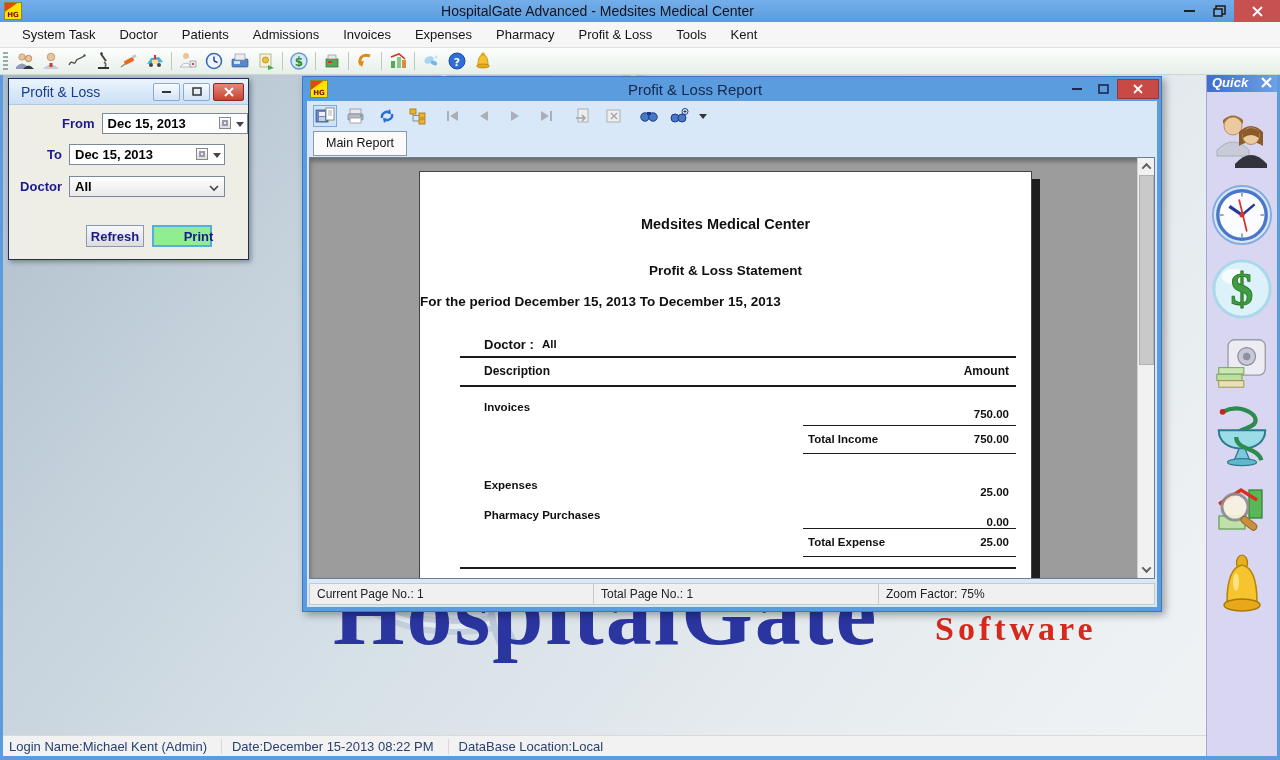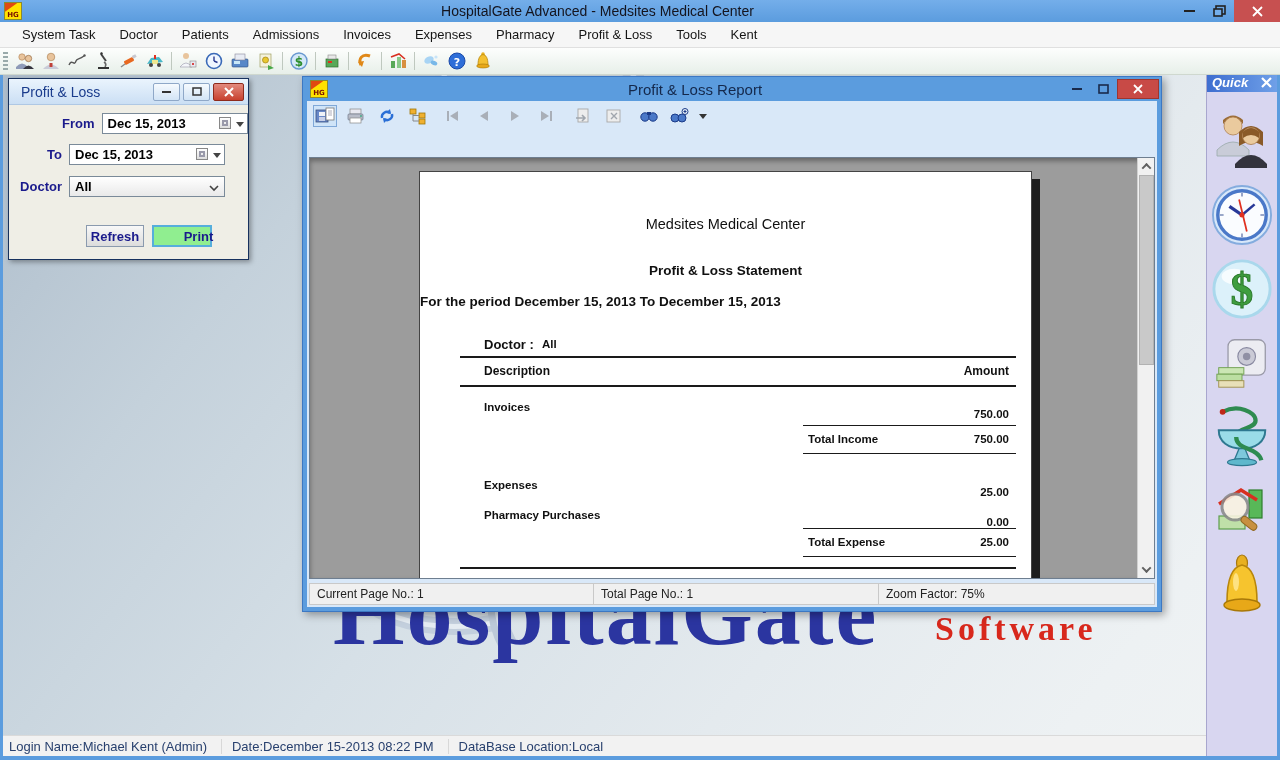--- a/index.html
+++ b/index.html
@@ -436,23 +436,26 @@
       <span class="rti" title="zoom">
         <svg width="22" height="16">
             <circle cx="6" cy="10" r="4" fill="#4A78C8" stroke="#1A3A88" stroke-width="1"></circle>
             <circle cx="13" cy="10" r="4" fill="#4A78C8" stroke="#1A3A88" stroke-width="1"></circle>
             <circle cx="16" cy="3.5" r="3" fill="#E8F0F8" stroke="#1A3A88" stroke-width="1"></circle>
             <path d="M14.5,3.5 h3 M16,2 v3" stroke="#1A3A88" stroke-width="1"></path>
           </svg>
       </span>
       <span style="width:0;height:0;border-left:4px solid transparent;border-right:4px solid transparent;border-top:5px solid #333;"></span>
     </div>
+    <div class="rw-tabrow">
+      <span class="rw-tab">Main Report</span>
+    </div>
     <div class="viewer">
       <div class="page">
-        <div class="pg-t" style="top:44px; width:100%; text-align:center; font-size:14.5px; font-weight:normal;">Medsites Medical Center</div>
+        <div class="pg-t" style="top:44px; width:100%; text-align:center; font-size:14.5px; font-weight:bold;">Medsites Medical Center</div>
         <div class="pg-t" style="top:91px; width:100%; text-align:center; font-size:13.5px; font-weight:bold;">Profit &amp; Loss Statement</div>
         <div class="pg-t" style="top:122px; width:100%; font-size:13.5px; font-weight:bold;">For the period December 15, 2013 To December 15, 2013</div>
         <div class="pg-t" style="top:165px; left:64px; font-size:13px; font-weight:bold;">Doctor :</div>
         <div class="pg-t" style="top:166px; left:122px; font-size:11.5px; font-weight:bold;">All</div>
         <div class="pg-line" style="top:184px; left:40px; width:556px;"></div>
         <div class="pg-t" style="top:192px; left:64px; font-size:12px; font-weight:bold;">Description</div>
         <div class="pg-t" style="top:192px; right:22px; font-size:12px; font-weight:bold;">Amount</div>
         <div class="pg-line" style="top:213px; left:40px; width:556px;"></div>
 
         <div class="pg-t" style="top:229px; left:64px; font-size:11.5px; font-weight:600;">Invoices</div>

